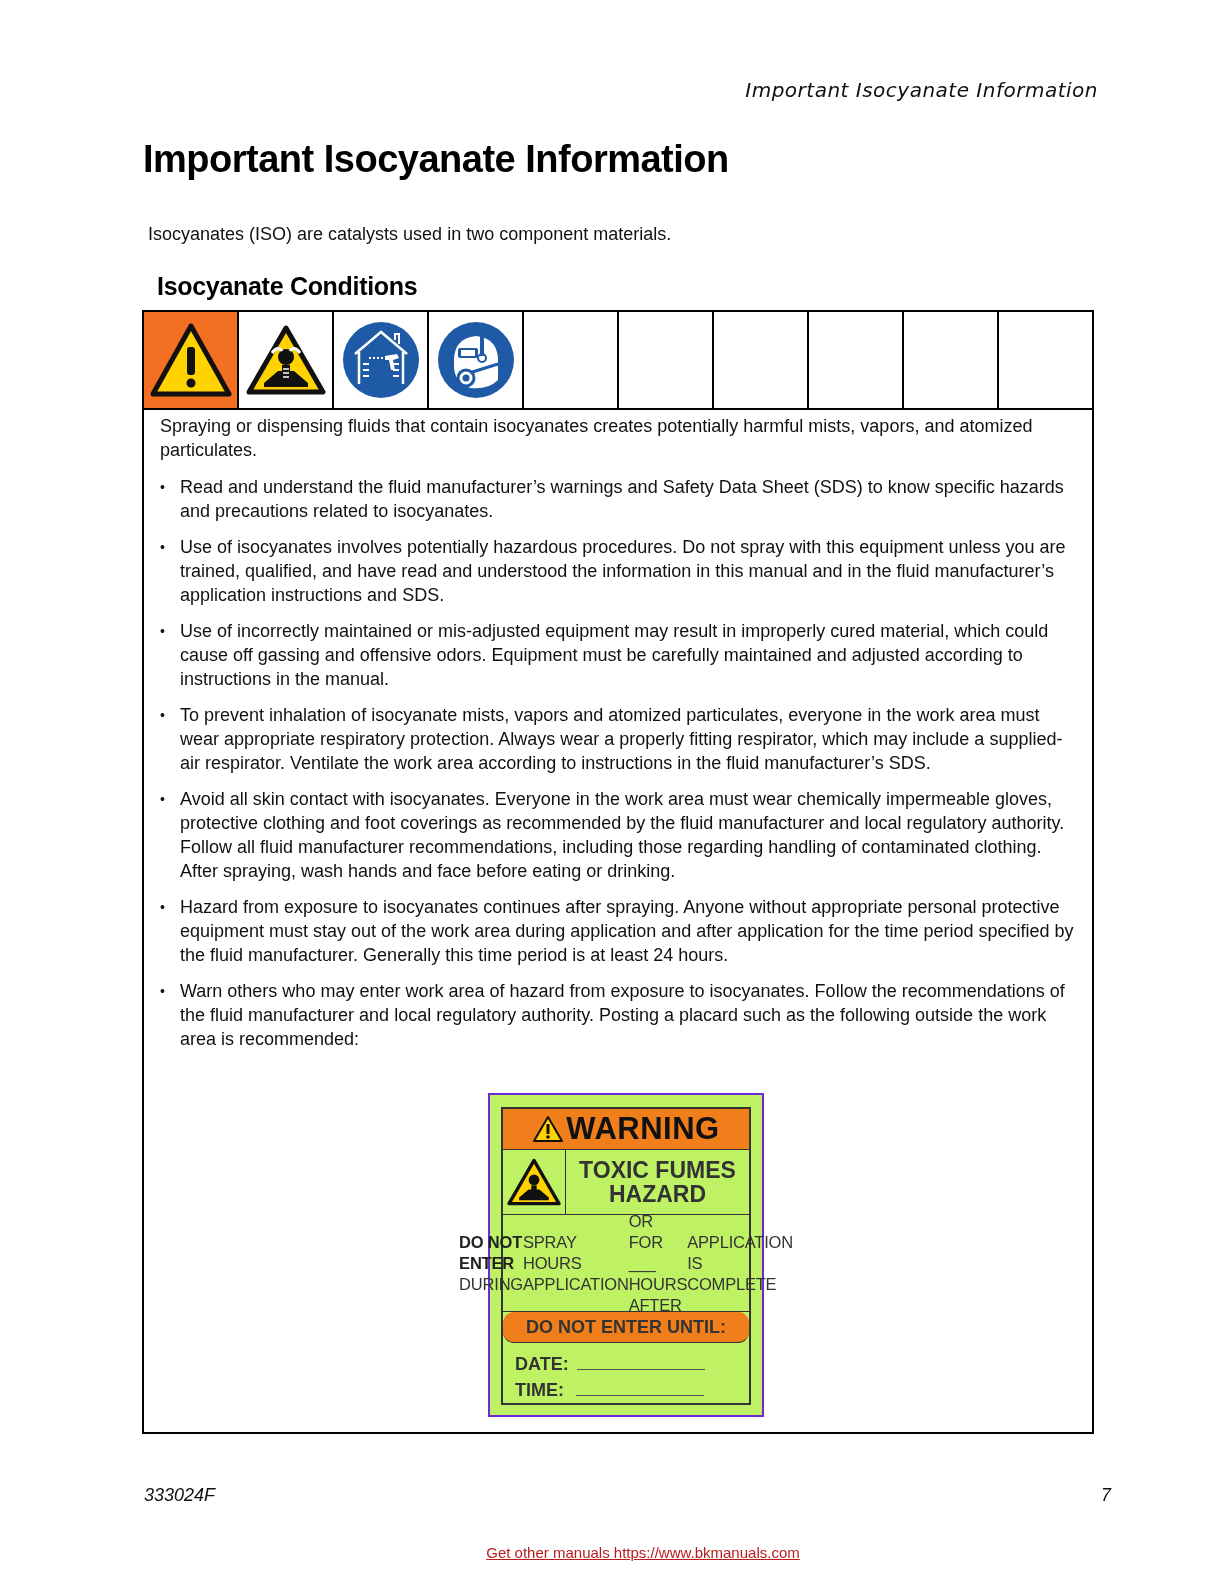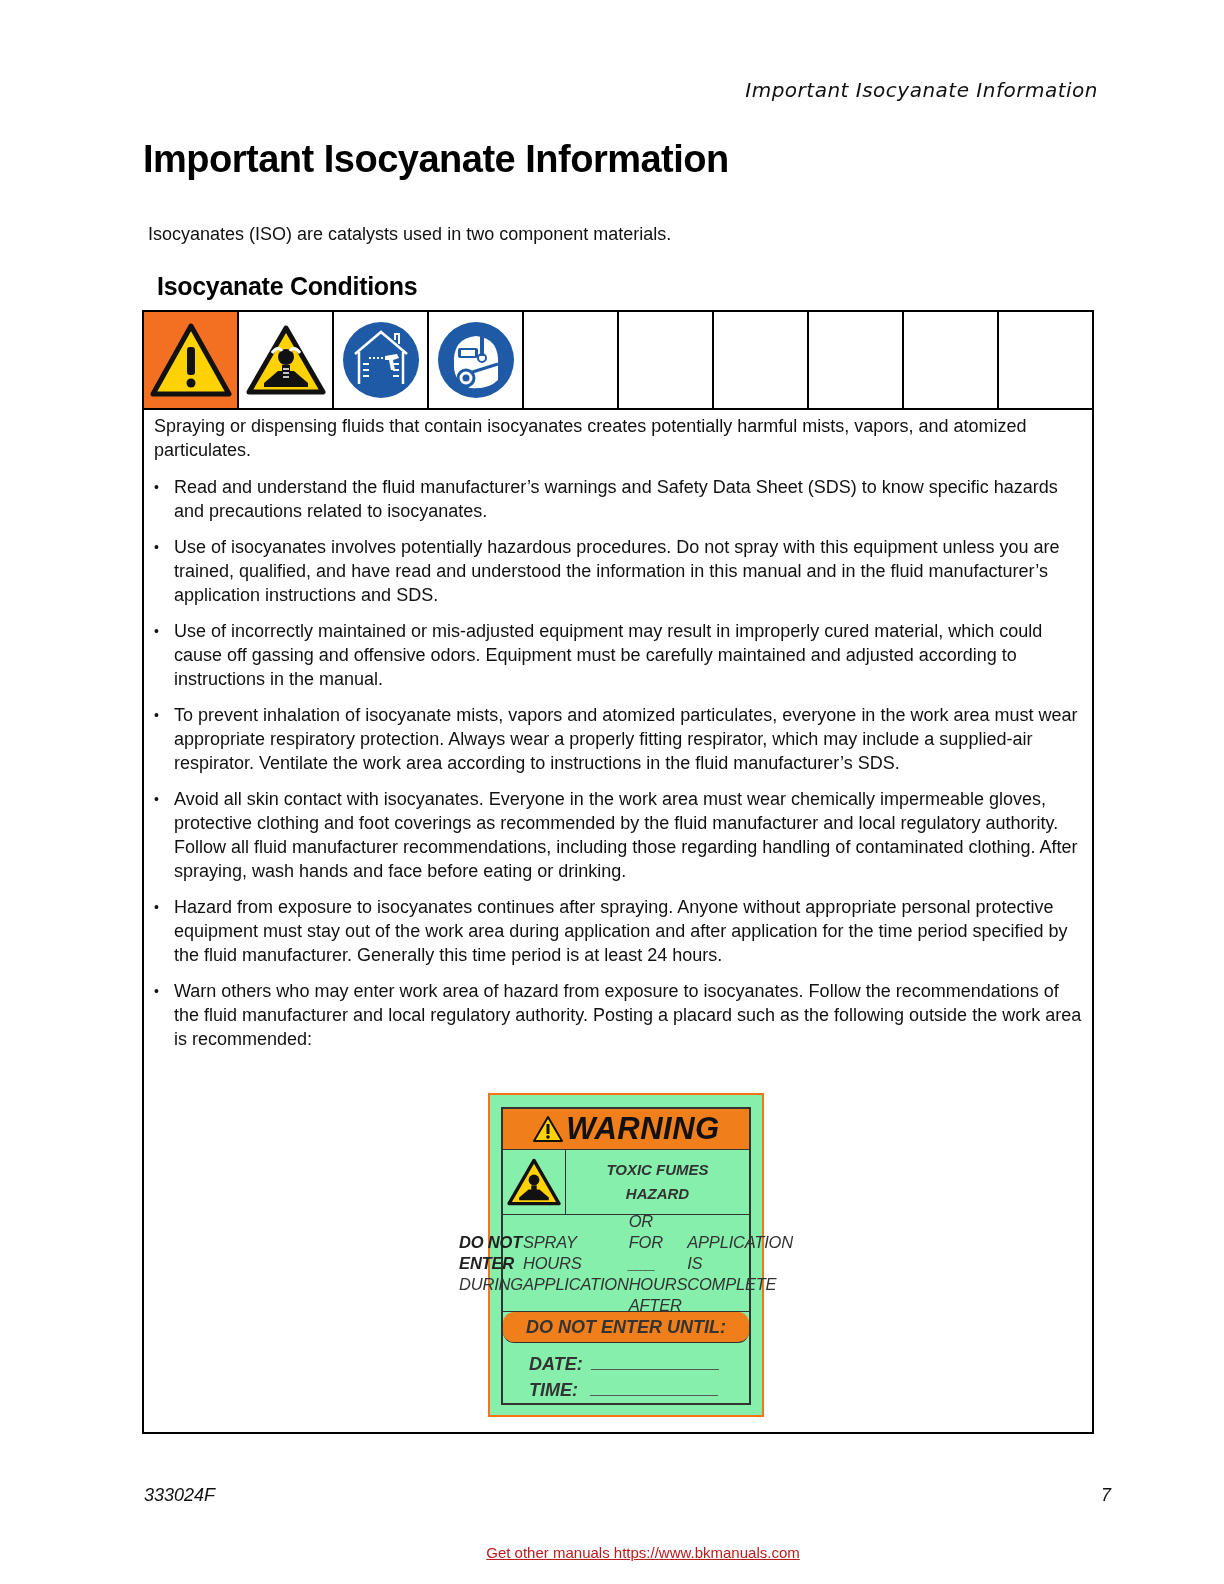--- a/index.html
+++ b/index.html
@@ -6,36 +6,36 @@
   body { width: 1224px; height: 1584px; position: relative; font-family: "Liberation Sans", sans-serif; color: #111; }
   .running-head { position: absolute; top: 78px; right: 126px; font-family: "DejaVu Sans", sans-serif; font-style: italic; font-size: 20px; letter-spacing: 0.5px; color: #111; }
   .page-title { position: absolute; top: 138px; left: 143px; margin: 0; font-size: 38px; font-weight: bold; letter-spacing: -0.5px; color: #000; }
   .intro { position: absolute; top: 219px; left: 143px; margin: 5px; font-size: 18px; }
   .section-title { position: absolute; top: 258px; left: 143px; margin: 14px; font-size: 25px; font-weight: bold; letter-spacing: -0.3px; color: #000; }
   .box { position: absolute; top: 310px; left: 142px; width: 948px; height: 1120px; border: 2px solid #000; box-sizing: content-box; }
   .icon-row { display: flex; height: 96px; border-bottom: 2px solid #000; }
   .icon-cell { flex: 1 1 0; border-right: 2px solid #000; display: flex; align-items: center; justify-content: center; }
   .icon-cell:last-child { border-right: none; }
   .icon-cell.orange { background: #f36f21; }
-  .body-text { padding: 4px 10px 0 10px; font-size: 18px; line-height: 24px; }
+  .body-text { padding: 4px 10px 0 16px; font-size: 18px; line-height: 24px; }
   .body-text p { margin: 0 0 13px 0; }
   .bullets { list-style: none; margin: 0; padding: 0; }
   .bullets li { position: relative; padding-left: 20px; margin-bottom: 12px; }
   .bullets li::before { content: "•"; position: absolute; left: 0; top: 0; font-size: 14px; }
-  .placard { position: absolute; left: 488px; top: 1093px; width: 276px; height: 324px; border: 2px solid #f97316; box-sizing: border-box; background: #86efac; font-style: italic; }
+  .placard { position: absolute; left: 488px; top: 1093px; width: 276px; height: 324px; border: 2px solid #6d28d9; box-sizing: border-box; background: #bef264; }
   .placard-inner { position: absolute; left: 11px; top: 12px; width: 250px; height: 298px; border: 2px solid #333; box-sizing: border-box; display: flex; flex-direction: column; }
   .pl-warning { height: 40px; background: #f07f1b; border-bottom: 1px solid #333; display: flex; align-items: center; justify-content: center; gap: 2px; }
   .pl-warning span { font-size: 31px; font-weight: bold; color: #111; letter-spacing: 0.5px; }
   .pl-hazard { height: 64px; display: flex; border-bottom: 1px solid #333; }
   .pl-hazard-icon { width: 62px; border-right: 1px solid #333; display: flex; align-items: center; justify-content: center; }
-  .pl-hazard-text { flex: 1; display: flex; flex-direction: column; align-items: center; justify-content: center; font-size: 15px; font-weight: bold; color: #333; line-height: 24px; }
+  .pl-hazard-text { flex: 1; display: flex; flex-direction: column; align-items: center; justify-content: center; font-size: 23px; font-weight: bold; color: #333; line-height: 24px; }
   .pl-desc { height: 96px; border-bottom: 1px solid #333; display: flex; flex-direction: row; align-items: center; justify-content: center; font-size: 16.5px; line-height: 21px; color: #333; letter-spacing: -0.2px; }
   .pl-desc b { color: #222; }
   .pl-until { height: 30px; background: #f07f1b; border-bottom: 1px solid #333; display: flex; align-items: center; justify-content: center; font-size: 18px; font-weight: bold; color: #333; border-radius: 11px; }
-  .pl-fields { flex: 1; padding: 8px 0 0 26px; font-size: 18px; font-weight: bold; color: #333; line-height: 26px; }
+  .pl-fields { flex: 1; padding: 8px 0 0 12px; font-size: 18px; font-weight: bold; color: #333; line-height: 26px; }
   .pl-fields .line { display: inline-block; width: 128px; border-bottom: 1.5px solid #555; margin-left: 8px; height: 14px; }
   .footer-doc { position: absolute; top: 1485px; left: 144px; font-style: italic; font-size: 18px; }
   .footer-page { position: absolute; top: 1485px; right: 113px; font-style: italic; font-size: 18px; }
   .footer-link { position: absolute; top: 1544px; left: 0; width: 1224px; text-align: center; font-size: 15px; color: #b91c1c; text-decoration: underline; margin-left: 31px; }
 </style>
 </head>
 <body>
 
 <div class="running-head">Important  Isocyanate  Information</div>
 

